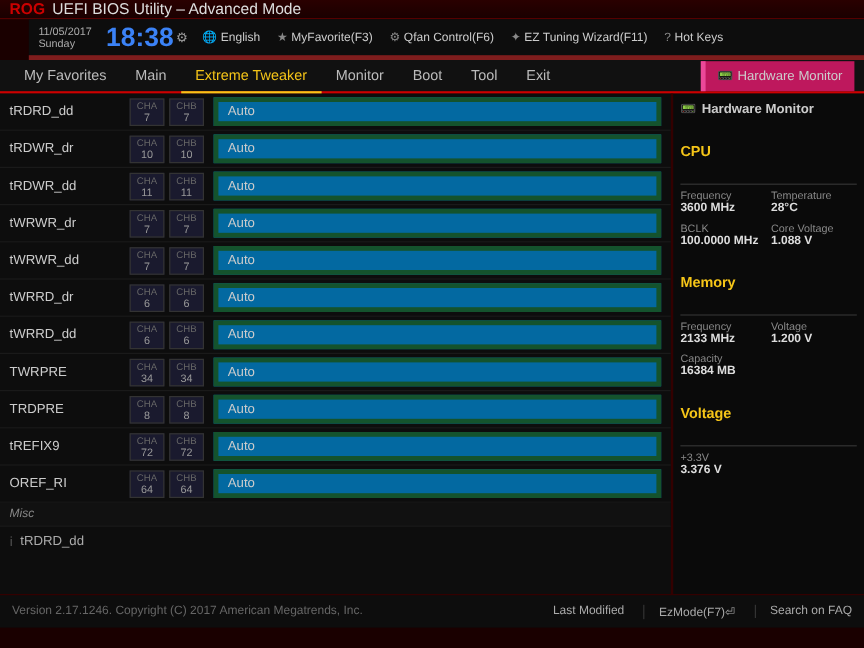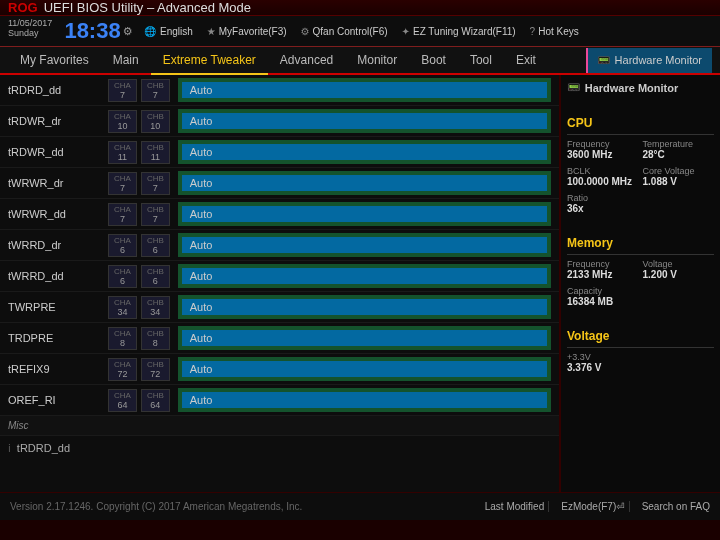--- a/index.html
+++ b/index.html
@@ -33,24 +33,26 @@
       font-size: 13px;
     }
     .title-text {
       color: #ddd;
       font-size: 13px;
     }
 
     
     #info-bar {
       background: #0d0d0d;
-      border-bottom: 1px solid #7f1d1d;
+      border-bottom: 4px solid #7f1d1d;
       padding: 2px 8px;
       display: flex;
+      align-items: center;
       gap: 12px;
+      margin-left: 24px;
     }
     .datetime-block .date { font-size: 9px; color: #aaa; }
     .gear-icon { color: #999; font-size: 11px; }
     .top-info-items {
       display: flex;
       gap: 14px;
       align-items: center;
       flex: 1;
     }
     .top-info-item {
@@ -78,25 +80,25 @@
       font-size: 12px;
       white-space: nowrap;
     }
     .nav-item.active {
       color: #f5c518;
       border-bottom: 2px solid #f5c518;
       margin-bottom: -2px;
     }
     .nav-hardware {
       margin-left: auto;
-      background: #0c4a6e;
+      background: #be185d;
       color: #ccc;
       padding: 6px 10px;
       font-size: 11px;
-      border-left: 2px solid #ec4899;
+      border-left: 4px solid #ec4899;
     }
 
     
     #main-content {
       display: flex;
       height: calc(540px - 95px - 28px);
     }
 
     
     #settings-panel {
@@ -176,21 +178,21 @@
       padding: 6px;
       border-left: 1px solid #330000;
       overflow-y: auto;
     }
     .hw-section-title {
       color: #f5c518;
       font-size: 12px;
       font-weight: bold;
       margin: 22px 0 4px 0;
       border-bottom: 1px solid #333;
-      padding-bottom: 4px;
+      padding-bottom: 20px;
     }
     .hw-monitor-title {
       color: #ccc;
       font-size: 11px;
       font-weight: bold;
       margin-bottom: 6px;
       display: flex;
       align-items: center;
       gap: 4px;
     }
@@ -215,21 +217,21 @@
       align-items: center;
       justify-content: space-between;
       padding: 0 10px;
     }
     .footer-version {
       color: #666;
       font-size: 10px;
     }
     .footer-actions {
       display: flex;
-      gap: 4px;
+      gap: 16px;
       align-items: center;
       padding-left: 40px;
     }
     .footer-action {
       color: #aaa;
       font-size: 10px;
       cursor: pointer;
       border-left: 1px solid #333;
       padding-left: 12px;
     }
@@ -274,21 +276,20 @@
       <span class="top-info-icon">?</span>
       <span>Hot Keys</span>
     </div>
   </div>
 </div>
 
 <div id="nav-bar">
   <div class="nav-item">My Favorites</div>
   <div class="nav-item">Main</div>
   <div class="nav-item active">Extreme Tweaker</div>
-  <div class="nav-item">Advanced</div>
   <div class="nav-item">Monitor</div>
   <div class="nav-item">Boot</div>
   <div class="nav-item">Tool</div>
   <div class="nav-item">Exit</div>
   <div class="nav-hardware">
     <span>📟</span>
     Hardware Monitor
   </div>
 </div>
 
@@ -417,24 +418,20 @@
     <div class="hw-grid">
       <div>
         <div class="hw-label">BCLK</div>
         <div class="hw-value">100.0000 MHz</div>
       </div>
       <div>
         <div class="hw-label">Core Voltage</div>
         <div class="hw-value">1.088 V</div>
       </div>
     </div>
-    <div class="hw-single">
-      <div class="hw-label">Ratio</div>
-      <div class="hw-value">36x</div>
-    </div>
 
     <div class="hw-section-title">Memory</div>
     <div class="hw-grid">
       <div>
         <div class="hw-label">Frequency</div>
         <div class="hw-value">2133 MHz</div>
       </div>
       <div>
         <div class="hw-label">Voltage</div>
         <div class="hw-value">1.200 V</div>

